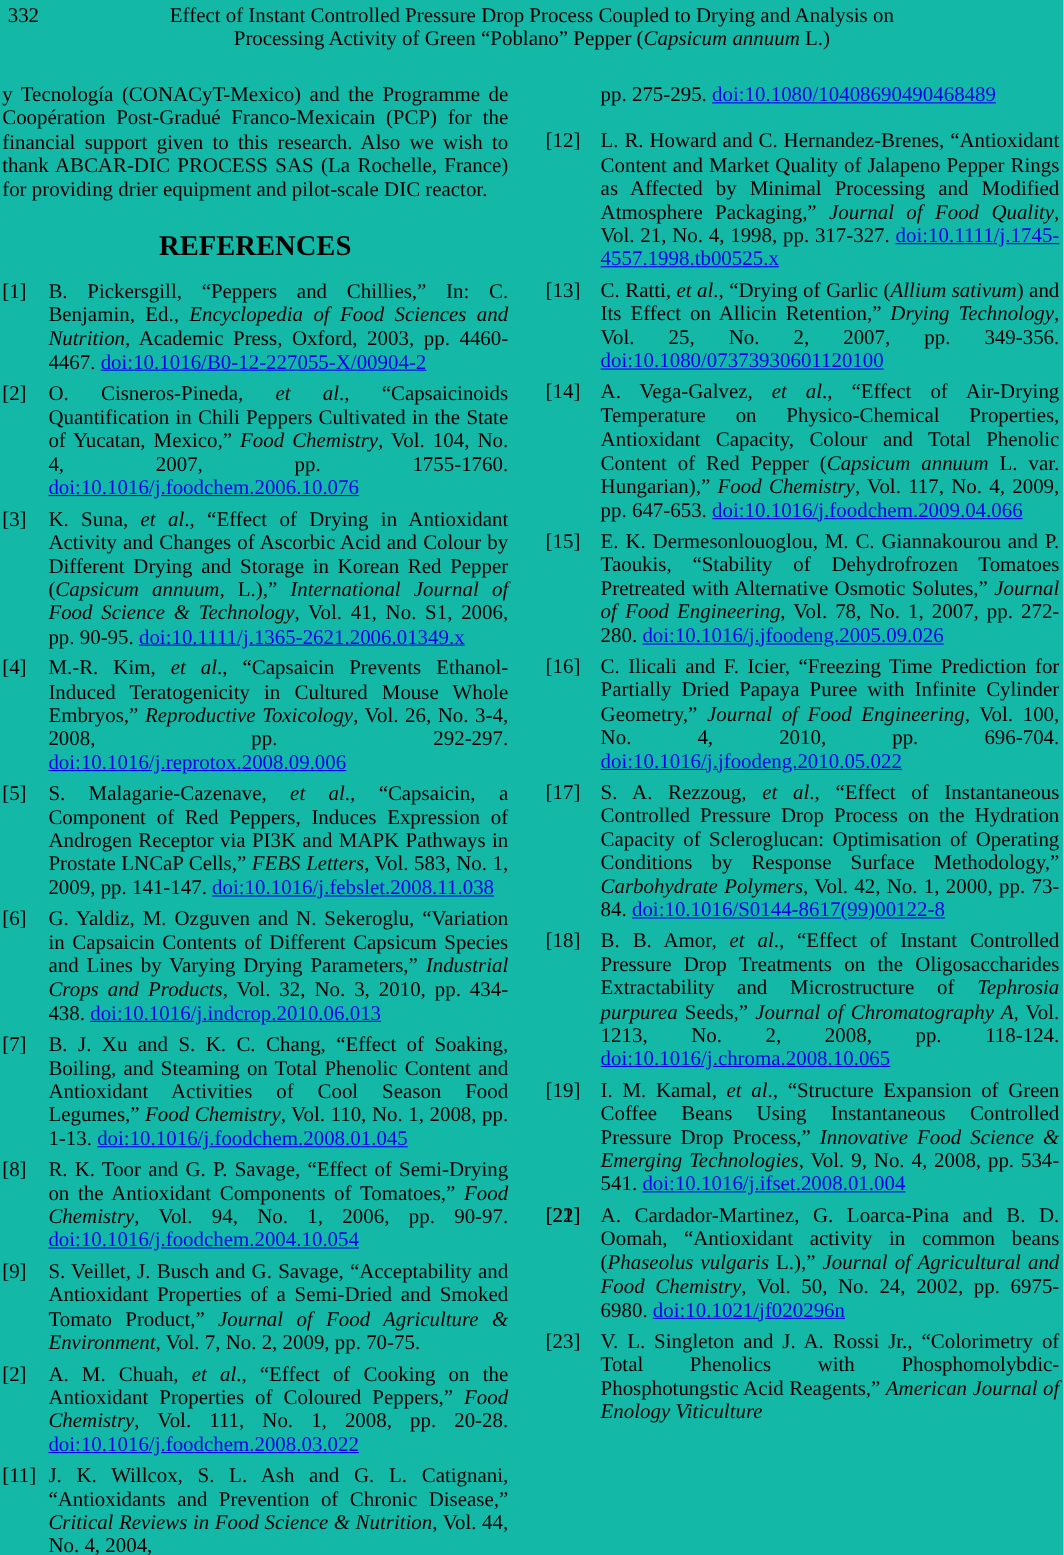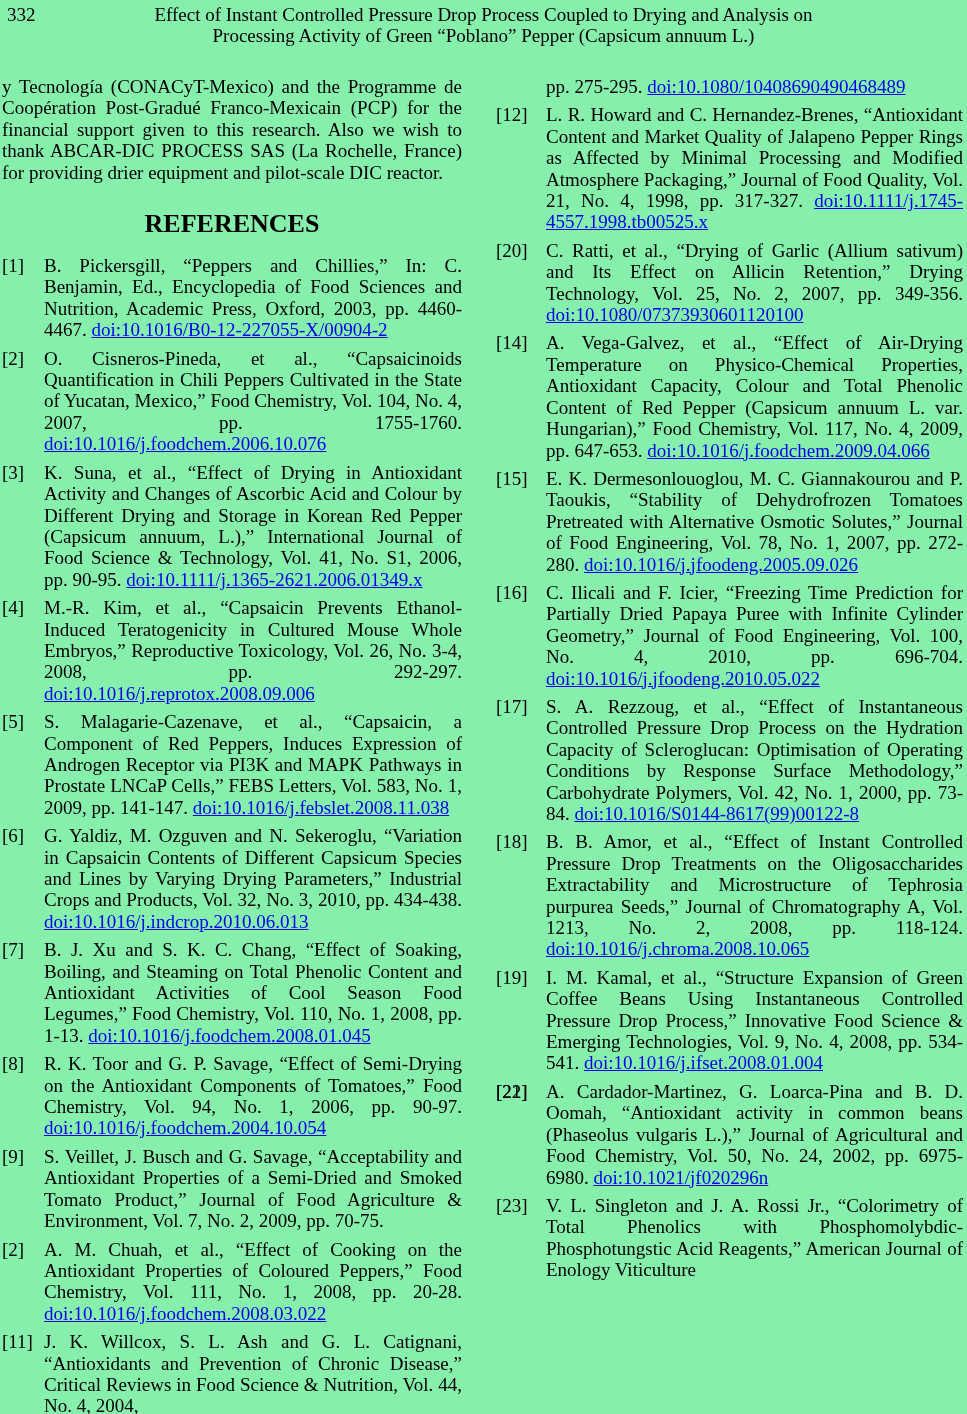--- a/index.html
+++ b/index.html
@@ -1,21 +1,21 @@
 <!DOCTYPE html>
 <html style="--link-color: #0000EE;"><head>
 <meta charset="utf-8">
 <style>
   * { margin: 0; padding: 0; box-sizing: border-box; }
   html, body { background: #ffffff; }
   .page {
     position: relative;
     width: 967px;
     height: 1414px;
-    background: #86efac;
+    background: #14b8a6;
     color: #000000;
     font-family: "Liberation Serif", "DejaVu Serif", serif;
     font-size: 19px;
     line-height: 21.4px;
     overflow: hidden;
   }
   .header { position: absolute; top: 4px; left: 0; width: 100%; }
   .page-num { position: absolute; left: 7px; top: 0; }
   .running-title { text-align: center; }
   .columns {
@@ -42,23 +42,23 @@
     position: relative;
     padding-left: 42px;
     text-align: justify;
     margin-bottom: 7px;
   }
   .col-right .ref-item { padding-left: 50px; }
   .ref-num { position: absolute; left: 0; top: 0; }
   .ref-cont {
     padding-left: 50px;
     text-align: justify;
-    margin-bottom: 7px;
+    margin-bottom: 21px;
   }
-  .i { }
+  .i { font-style: italic; }
   a.doi {
     color: var(--link-color, #0000EE);
     text-decoration: underline;
     cursor: pointer;
   }
   .footer {
     position: absolute;
     top: 1389px;
     left: 7px;
     right: 6px;
@@ -97,21 +97,21 @@
           <li class="ref-item"><span class="ref-num">[8]</span><span><span>R. K. Toor and G. P. Savage, “Effect of Semi-Drying on the Antioxidant Components of Tomatoes,” </span><span class="i">Food Chemistry</span><span>, Vol. 94, No. 1, 2006, pp. 90-97. </span><a class="doi">doi:10.1016/j.foodchem.2004.10.054</a></span></li>
           <li class="ref-item"><span class="ref-num">[9]</span><span><span>S. Veillet, J. Busch and G. Savage, “Acceptability and Antioxidant Properties of a Semi-Dried and Smoked Tomato Product,” </span><span class="i">Journal of Food Agriculture &amp; Environment</span><span>, Vol. 7, No. 2, 2009, pp. 70-75.</span></span></li>
           <li class="ref-item"><span class="ref-num">[2]</span><span><span>A. M. Chuah, </span><span class="i">et al</span><span>., “Effect of Cooking on the Antioxidant Properties of Coloured Peppers,” </span><span class="i">Food Chemistry</span><span>, Vol. 111, No. 1, 2008, pp. 20-28. </span><a class="doi">doi:10.1016/j.foodchem.2008.03.022</a></span></li>
           <li class="ref-item"><span class="ref-num">[11]</span><span><span>J. K. Willcox, S. L. Ash and G. L. Catignani, “Antioxidants and Prevention of Chronic Disease,” </span><span class="i">Critical Reviews in Food Science &amp; Nutrition</span><span>, Vol. 44, No. 4, 2004,</span></span></li>
         </ol>
     </div>
     <div class="col col-right">
       <p class="ref-cont" id="ref-continuation"><span>pp. 275-295. </span><a class="doi">doi:10.1080/10408690490468489</a></p>
       <ol class="refs" id="refs-right">
           <li class="ref-item"><span class="ref-num">[12]</span><span><span>L. R. Howard and C. Hernandez-Brenes, “Antioxidant Content and Market Quality of Jalapeno Pepper Rings as Affected by Minimal Processing and Modified Atmosphere Packaging,” </span><span class="i">Journal of Food Quality</span><span>, Vol. 21, No. 4, 1998, pp. 317-327. </span><a class="doi">doi:10.1111/j.1745-4557.1998.tb00525.x</a></span></li>
-          <li class="ref-item"><span class="ref-num">[20]</span><span><span>C. Ratti, </span><span class="i">et al</span><span>., “Drying of Garlic (</span><span class="i">Allium sativum</span><span>) and Its Effect on Allicin Retention,” </span><span class="i">Drying Technology</span><span>, Vol. 25, No. 2, 2007, pp. 349-356. </span><a class="doi">doi:10.1080/07373930601120100</a></span></li>
+          <li class="ref-item"><span class="ref-num">[13]</span><span><span>C. Ratti, </span><span class="i">et al</span><span>., “Drying of Garlic (</span><span class="i">Allium sativum</span><span>) and Its Effect on Allicin Retention,” </span><span class="i">Drying Technology</span><span>, Vol. 25, No. 2, 2007, pp. 349-356. </span><a class="doi">doi:10.1080/07373930601120100</a></span></li>
           <li class="ref-item"><span class="ref-num">[14]</span><span><span>A. Vega-Galvez, </span><span class="i">et al</span><span>., “Effect of Air-Drying Temperature on Physico-Chemical Properties, Antioxidant Capacity, Colour and Total Phenolic Content of Red Pepper (</span><span class="i">Capsicum annuum</span><span> L. var. Hungarian),” </span><span class="i">Food Chemistry</span><span>, Vol. 117, No. 4, 2009, pp. 647-653. </span><a class="doi">doi:10.1016/j.foodchem.2009.04.066</a></span></li>
           <li class="ref-item"><span class="ref-num">[15]</span><span><span>E. K. Dermesonlouoglou, M. C. Giannakourou and P. Taoukis, “Stability of Dehydrofrozen Tomatoes Pretreated with Alternative Osmotic Solutes,” </span><span class="i">Journal of Food Engineering</span><span>, Vol. 78, No. 1, 2007, pp. 272-280. </span><a class="doi">doi:10.1016/j.jfoodeng.2005.09.026</a></span></li>
           <li class="ref-item"><span class="ref-num">[16]</span><span><span>C. Ilicali and F. Icier, “Freezing Time Prediction for Partially Dried Papaya Puree with Infinite Cylinder Geometry,” </span><span class="i">Journal of Food Engineering</span><span>, Vol. 100, No. 4, 2010, pp. 696-704. </span><a class="doi">doi:10.1016/j.jfoodeng.2010.05.022</a></span></li>
           <li class="ref-item"><span class="ref-num">[17]</span><span><span>S. A. Rezzoug, </span><span class="i">et al</span><span>., “Effect of Instantaneous Controlled Pressure Drop Process on the Hydration Capacity of Scleroglucan: Optimisation of Operating Conditions by Response Surface Methodology,” </span><span class="i">Carbohydrate Polymers</span><span>, Vol. 42, No. 1, 2000, pp. 73-84. </span><a class="doi">doi:10.1016/S0144-8617(99)00122-8</a></span></li>
           <li class="ref-item"><span class="ref-num">[18]</span><span><span>B. B. Amor, </span><span class="i">et al</span><span>., “Effect of Instant Controlled Pressure Drop Treatments on the Oligosaccharides Extractability and Microstructure of </span><span class="i">Tephrosia purpurea</span><span> Seeds,” </span><span class="i">Journal of Chromatography A</span><span>, Vol. 1213, No. 2, 2008, pp. 118-124. </span><a class="doi">doi:10.1016/j.chroma.2008.10.065</a></span></li>
           <li class="ref-item"><span class="ref-num">[19]</span><span><span>I. M. Kamal, </span><span class="i">et al</span><span>., “Structure Expansion of Green Coffee Beans Using Instantaneous Controlled Pressure Drop Process,” </span><span class="i">Innovative Food Science &amp; Emerging Technologies</span><span>, Vol. 9, No. 4, 2008, pp. 534-541. </span><a class="doi">doi:10.1016/j.ifset.2008.01.004</a></span></li>
           <li class="ref-item"><span class="ref-num">[21]</span></li>
           <li class="ref-item"><span class="ref-num">[22]</span><span><span>A. Cardador-Martinez, G. Loarca-Pina and B. D. Oomah, “Antioxidant activity in common beans (</span><span class="i">Phaseolus vulgaris</span><span> L.),” </span><span class="i">Journal of Agricultural and Food Chemistry</span><span>, Vol. 50, No. 24, 2002, pp. 6975-6980. </span><a class="doi">doi:10.1021/jf020296n</a></span></li>
           <li class="ref-item"><span class="ref-num">[23]</span><span><span>V. L. Singleton and J. A. Rossi Jr., “Colorimetry of Total Phenolics with Phosphomolybdic-Phosphotungstic Acid Reagents,” </span><span class="i">American Journal of Enology Viticulture</span></span></li>
         </ol>

